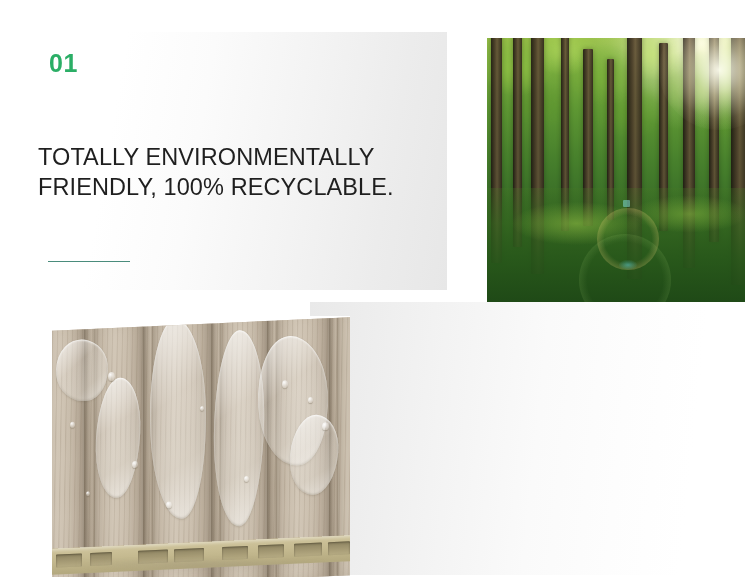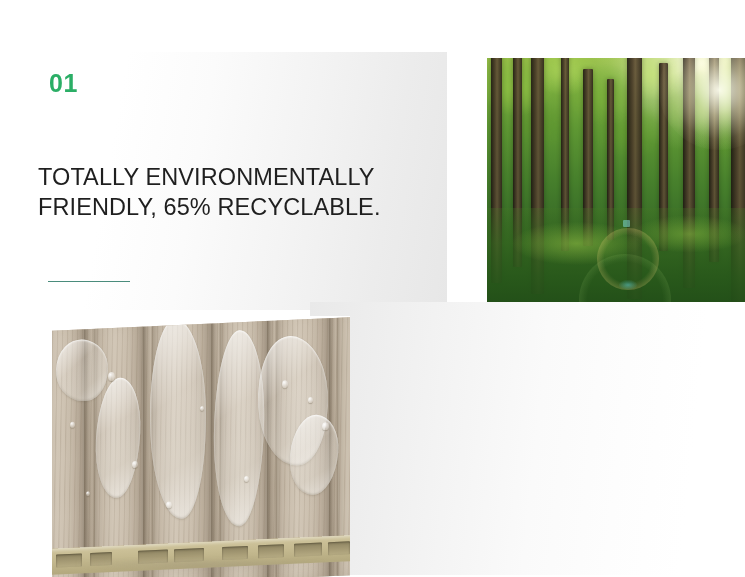--- a/index.html
+++ b/index.html
@@ -21,21 +21,20 @@
     overflow: hidden;
   }
 
   
   .row1 {
     position: absolute;
     left: 0;
     top: 0;
     width: 745px;
     height: 290px;
-    margin-top: 20px;
   }
 
   .row1-textpanel {
     position: absolute;
     left: 0;
     top: 32px;
     width: 447px;
     height: 258px;
     background: linear-gradient(100deg,
         #ffffff 0%,
@@ -310,21 +309,21 @@
                   background:radial-gradient(circle,rgba(160,210,120,0.00) 58%,rgba(170,215,120,0.22) 80%,rgba(0,0,0,0) 100%);"></div>
       <div class="flare" style="left:132px; top:222px; width:18px; height:10px;
                   background:radial-gradient(ellipse,rgba(90,200,205,0.55) 0%,rgba(90,200,205,0.10) 62%,rgba(0,0,0,0) 100%);"></div>
       <div class="flare" style="left:136px; top:162px; width:7px; height:7px; border-radius:1px;
                   background:rgba(120,205,195,0.60);"></div>
     </figure>
 
     <div class="num r1-num">01</div>
 
     <h2 class="headline caps r1-head">TOTALLY ENVIRONMENTALLY
-FRIENDLY, 65% RECYCLABLE.</h2>
+FRIENDLY, 100% RECYCLABLE.</h2>
 
     <div class="rule r1-rule"></div>
   </section>
 
   <section class="row2">
 
     <div class="row2-textpanel"></div>
 
     <figure class="row2-photo">
       <div class="wpc">

